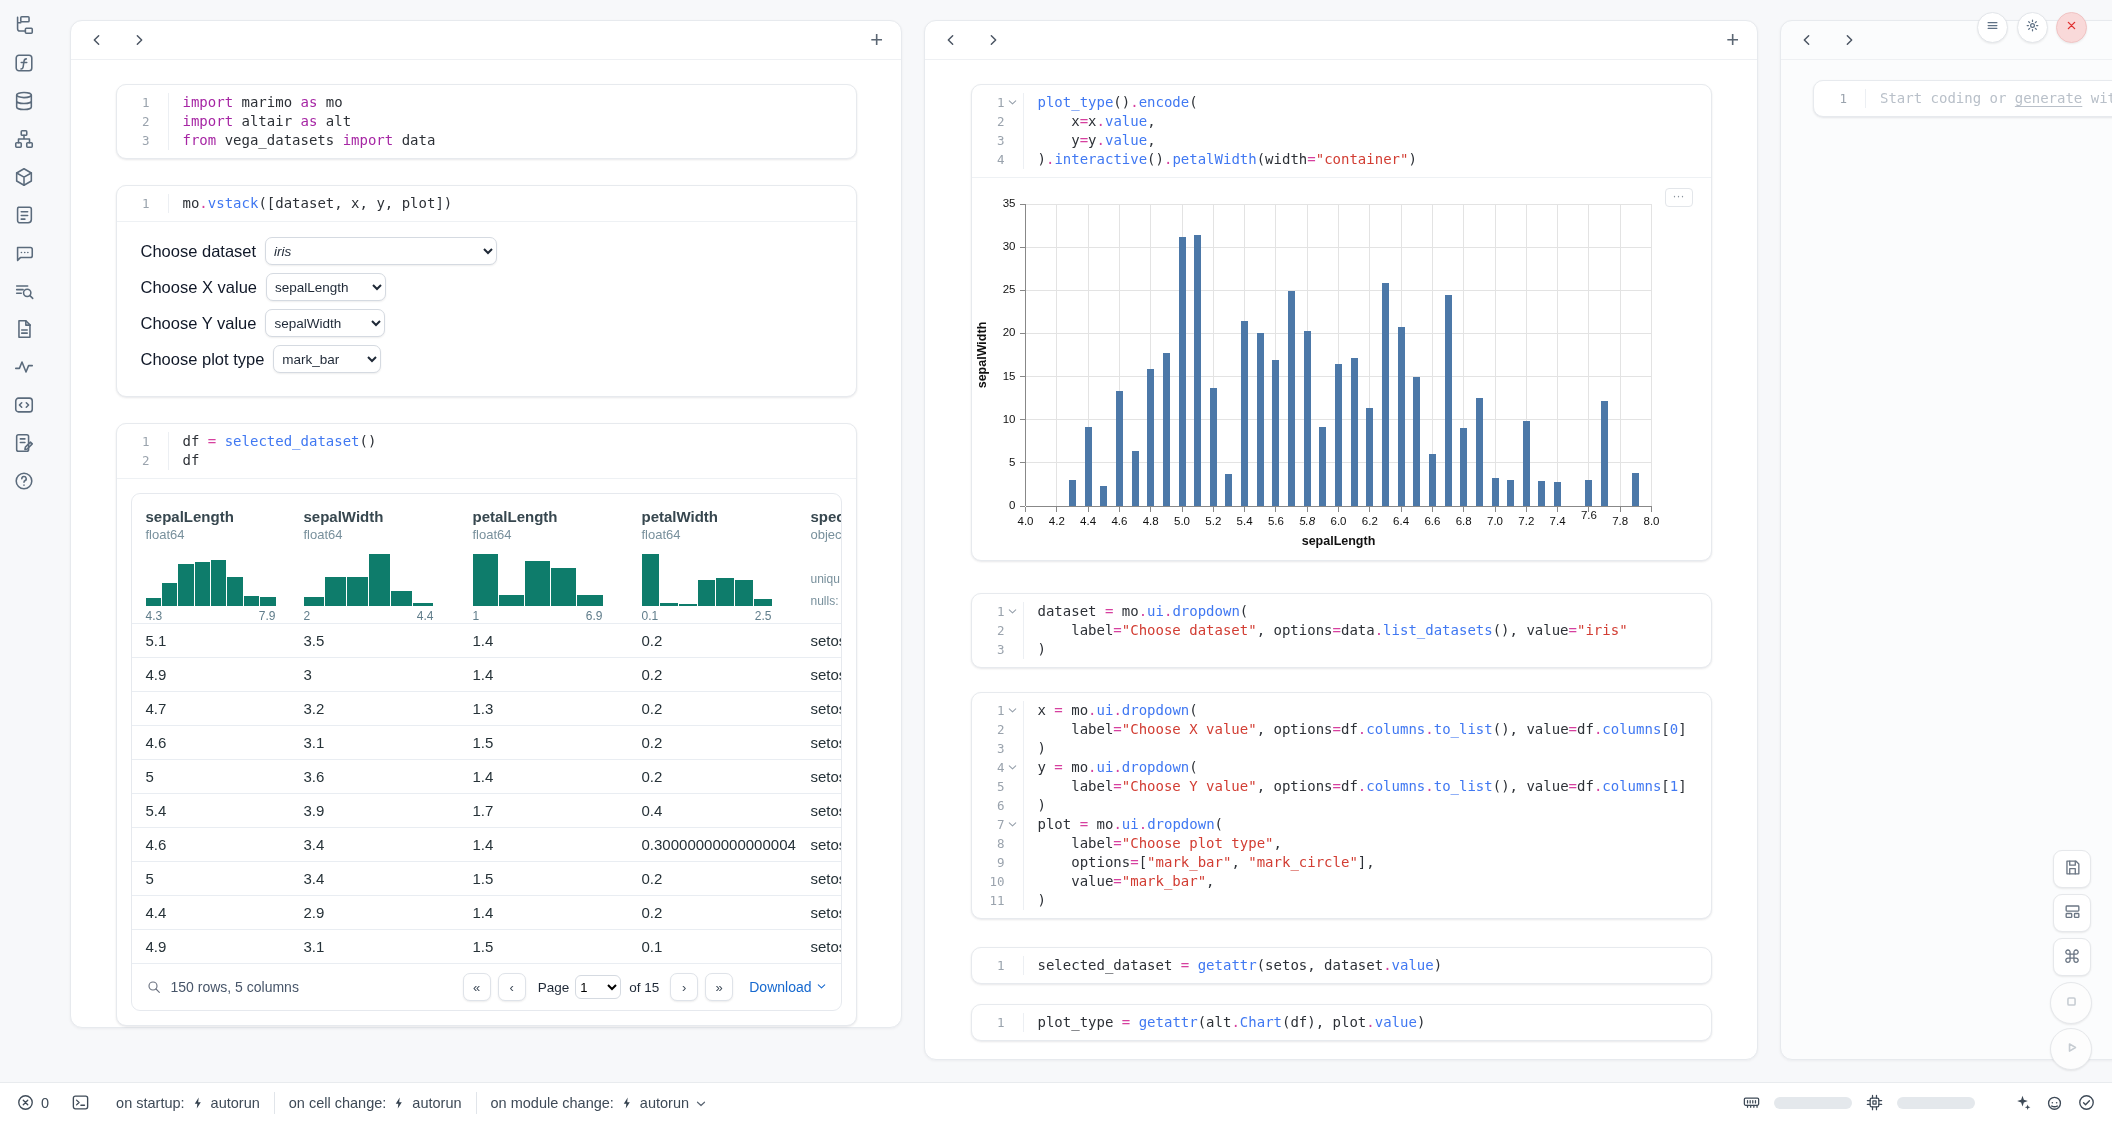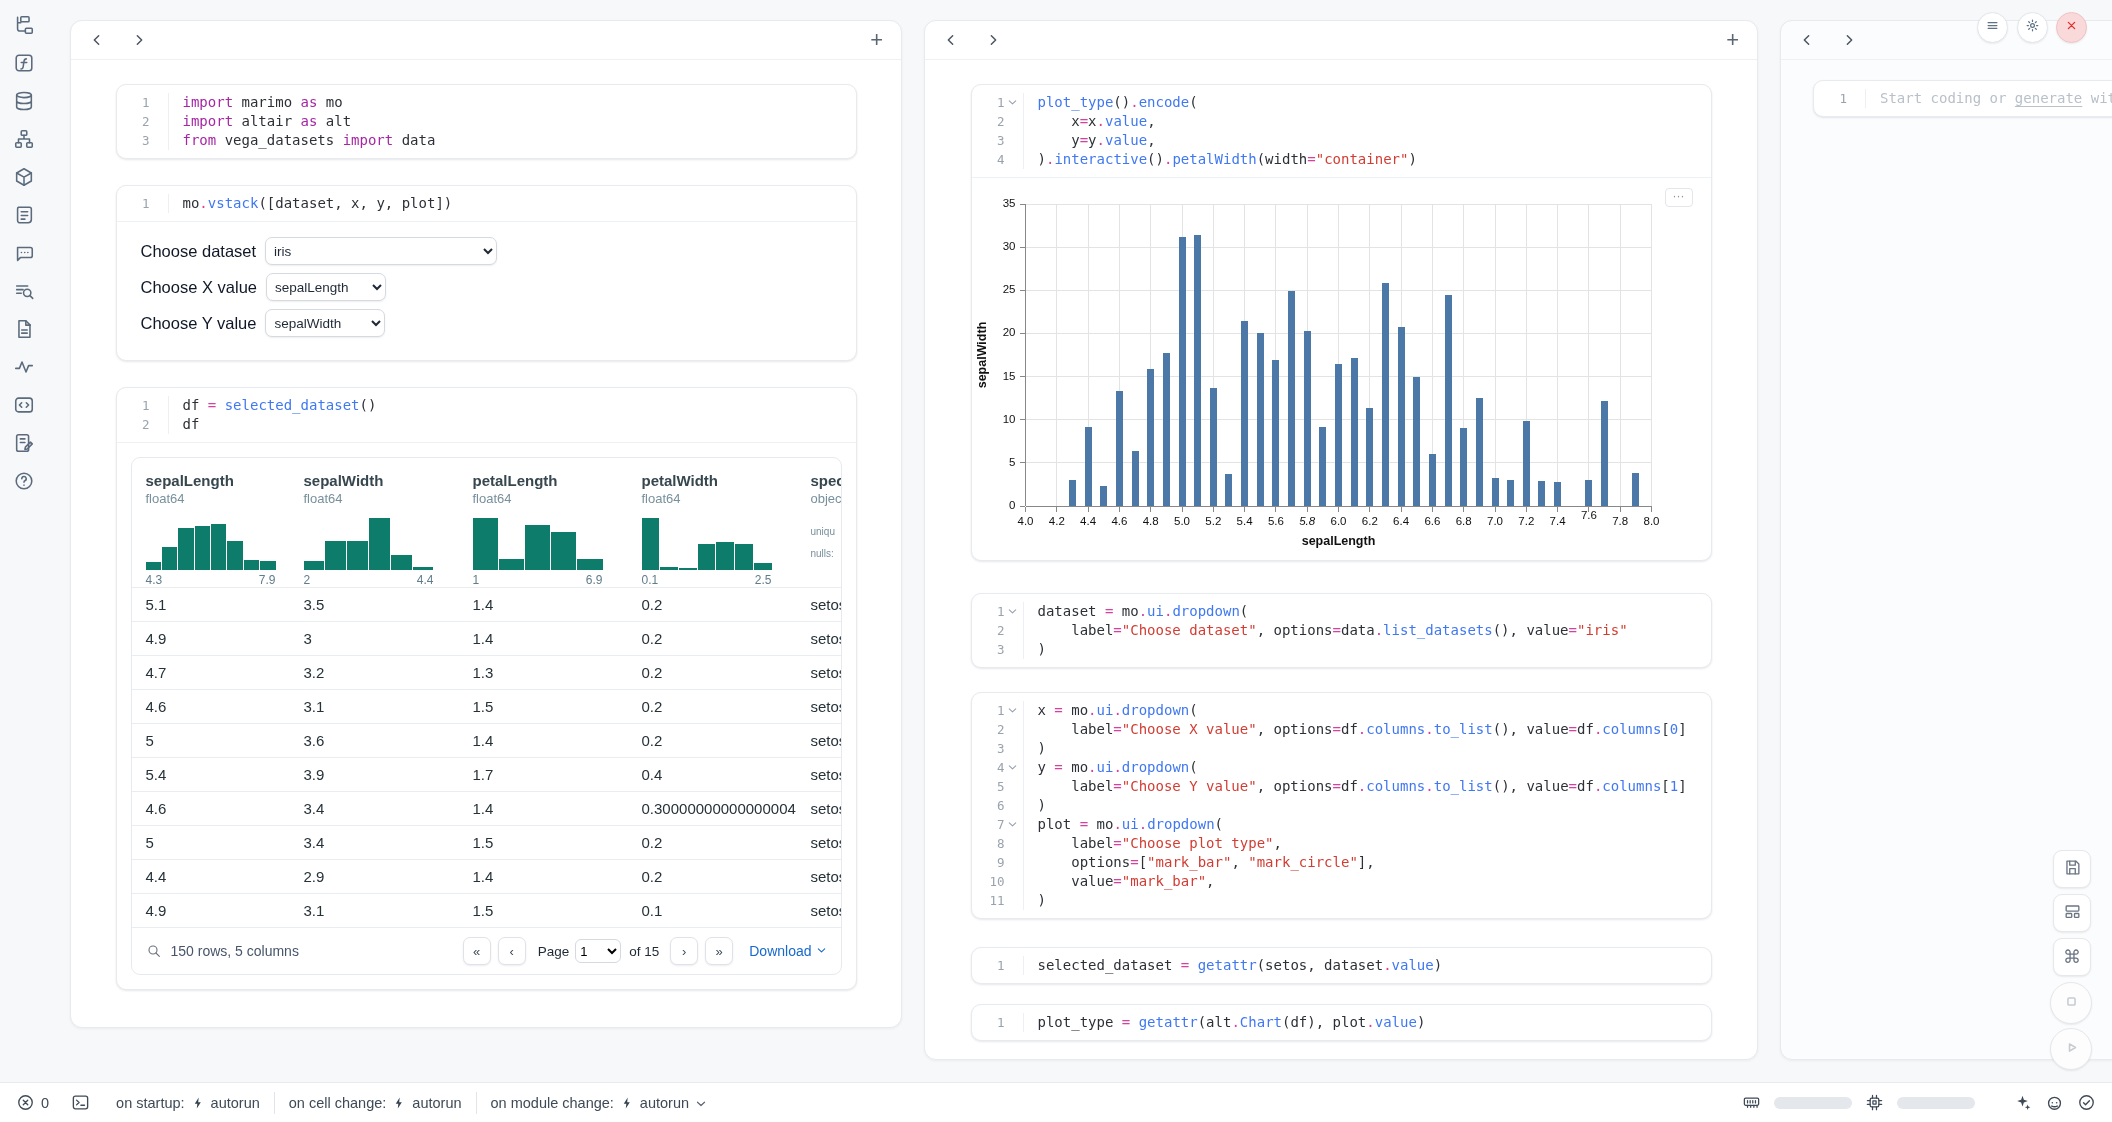--- a/index.html
+++ b/index.html
@@ -36,21 +36,21 @@
   .ctrlrow select{height:28px;border:1px solid #d5dae1;border-radius:7px;background:#fff;box-shadow:0 1px 2px rgba(0,0,0,.07);font-family:"Liberation Sans",sans-serif;font-size:13.5px;color:#1f2937;padding:0 4px;}
   
   .tablecard{margin:14px;border:1px solid #e6e9ee;border-radius:9px;overflow:hidden;background:#fff;}
   .tcols{display:grid;grid-template-columns:158px 169px 169px 169px 1fr;padding-top:14px;}
   .tcol{padding-left:14px;overflow:hidden;}
   .tname{font-size:15px;font-weight:bold;color:#37474f;white-space:nowrap;}
   .tdtype{font-size:13px;color:#78909c;margin-top:2px;white-space:nowrap;}
   .thist{display:flex;align-items:flex-end;gap:1px;width:130px;height:52px;margin-top:12px;}
   .thist .hb{flex:1;background:#0e7c6b;}
   .tminmax{display:flex;justify-content:space-between;width:130px;font-size:12px;color:#607d8b;margin-top:3px;}
-  .tmeta{font-size:10px;color:#78909c;margin-top:15px;line-height:22px;white-space:nowrap;}
+  .tmeta{font-size:12px;color:#78909c;margin-top:26px;line-height:22px;white-space:nowrap;}
   .trow{display:grid;grid-template-columns:158px 169px 169px 169px 1fr;height:33px;align-items:center;border-top:1px solid #e9edf2;font-size:15px;color:#263238;}
   .trow div{padding-left:14px;white-space:nowrap;overflow:hidden;}
   .tfoot{border-top:1px solid #e9edf2;height:46px;display:flex;align-items:center;padding:0 14px;font-size:14px;color:#475569;}
   .tfoot .mag{width:16px;height:16px;color:#6b7280;margin-right:9px;}
   .tfoot .mag svg{width:16px;height:16px;}
   .pgbtn{width:26px;height:26px;border:1px solid #dfe3e9;border-radius:7px;background:#fff;box-shadow:0 1px 2px rgba(0,0,0,.08);display:flex;align-items:center;justify-content:center;color:#3f4b59;font-size:13px;margin-left:7px;cursor:pointer;}
   .pgtext{font-size:13.5px;color:#1f2937;margin:0 6px 0 12px;}
   .pgsel{height:24px;width:46px;border:1px solid #d5dae1;border-radius:6px;background:#fff;font-size:13px;}
   .oftext{font-size:13.5px;color:#1f2937;margin:0 4px 0 8px;}
   .dl{color:#1769cf;font-size:14px;margin-left:16px;display:flex;align-items:center;gap:4px;cursor:pointer;}
@@ -202,29 +202,33 @@
               <span class="gut">
                 <span>1</span>
                 <span class="chvslot"></span>
               </span>
               <span class="cd"><span class="tk-tx">mo</span><span class="tk-op">.</span><span class="tk-fn">vstack</span><span class="tk-tx">([dataset, x, y, plot])</span></span>
             </div>
           </div>
         <div class="out" id="vstackOut" style="padding:14px 24px 16px;">
             <div class="ctrlrow">
               <label>Choose dataset</label>
-              <select style="width: 232px;"><option>iris</option></select>
+              <select style="width: 232px; font-style: italic;"><option>iris</option></select>
             </div>
             <div class="ctrlrow">
               <label>Choose X value</label>
               <select style="width: 120px;"><option>sepalLength</option></select>
             </div>
             <div class="ctrlrow">
               <label>Choose Y value</label>
               <select style="width: 120px;"><option>sepalWidth</option></select>
+            </div>
+            <div class="ctrlrow">
+              <label>Choose plot type</label>
+              <select style="width: 108px;"><option>mark_bar</option></select>
             </div>
           </div>
       </div>
       <div class="cell" id="cellDf" style="width:739px;margin-top:26px;">
         <div class="codeblk" id="dfCode">
             <div class="cl">
               <span class="gut">
                 <span>1</span>
                 <span class="chvslot"></span>
               </span>

